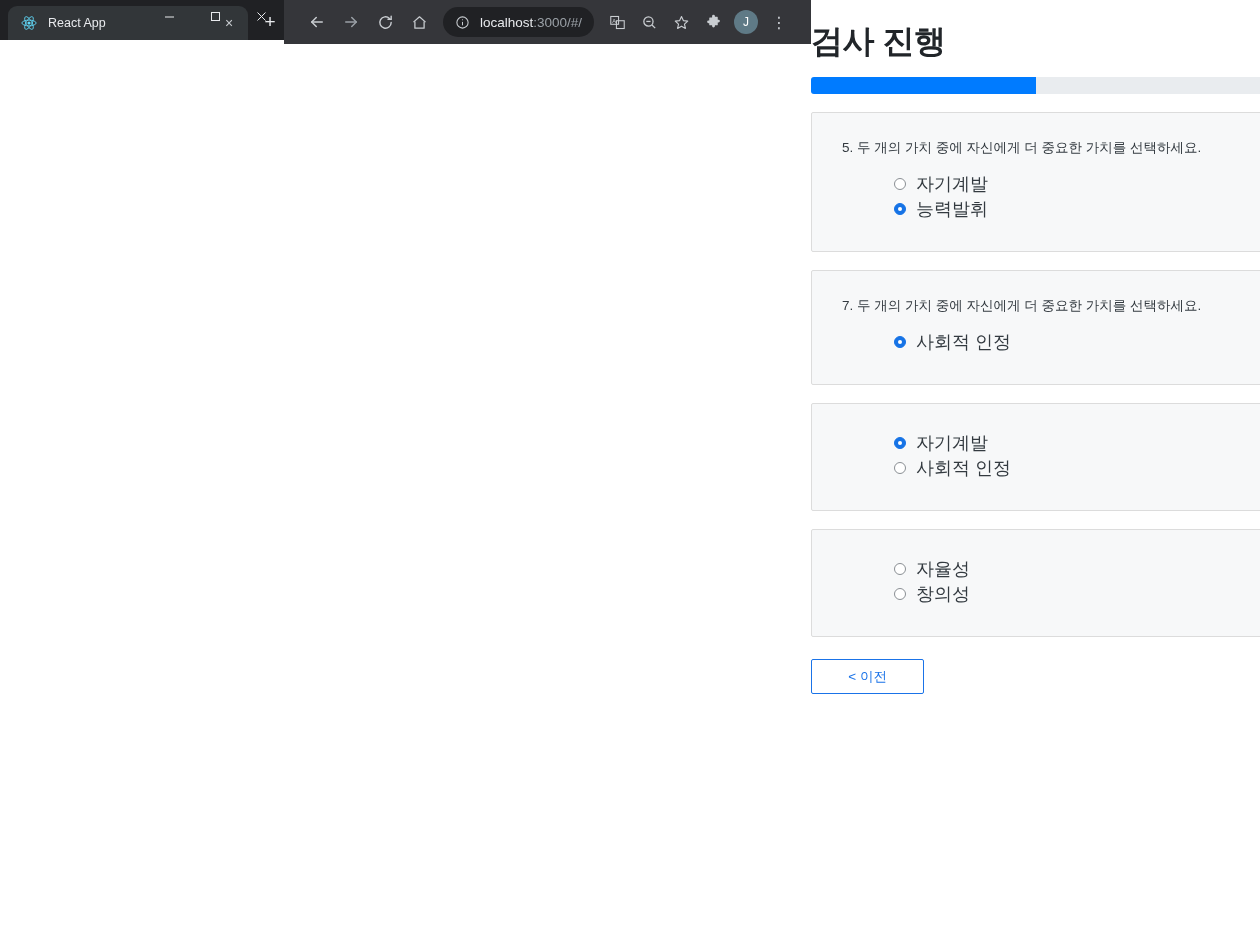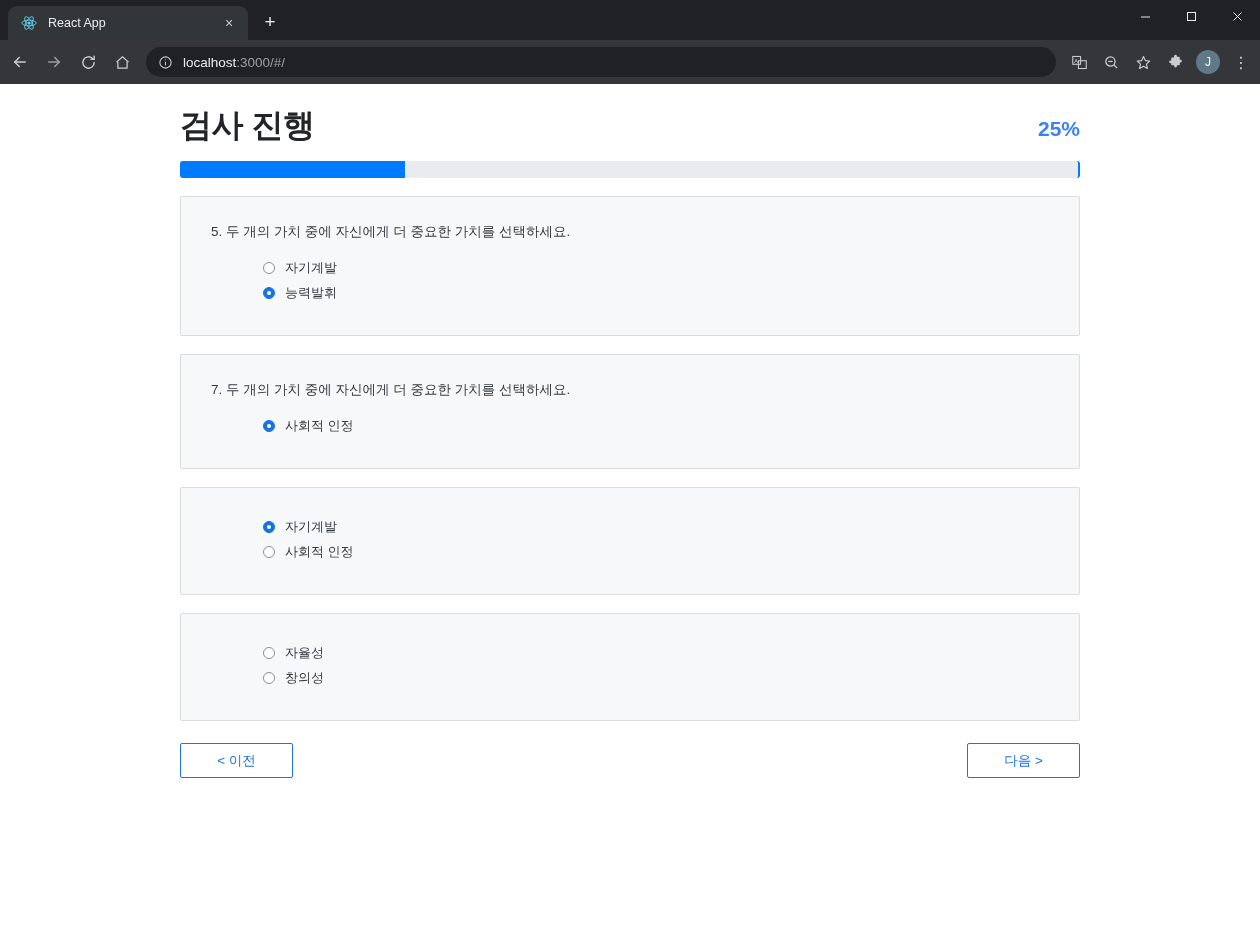--- a/index.html
+++ b/index.html
@@ -4,21 +4,21 @@
 <style>
   * { box-sizing: border-box; margin: 0; padding: 0; }
   html, body {
     width: 1260px; height: 927px;
     font-family: "Liberation Sans", "DejaVu Sans", sans-serif;
     background: #ffffff;
     overflow: hidden;
   }
 
   
-  .browser { width: 1260px; height: 927px; display: flex; flex-direction: column; }
+  .browser { width: 1260px; height: 927px; display: flex; }
 
   .titlebar {
     height: 40px; background: #202124; position: relative;
     display: flex; align-items: flex-end;
   }
   .tabstrip { display: flex; align-items: flex-end; height: 40px; padding-left: 8px; }
   .tab {
     width: 240px; height: 34px; background: #323639;
     border-radius: 9px 9px 0 0;
     display: flex; align-items: center; padding: 0 10px 0 12px;
@@ -38,21 +38,21 @@
     font-size: 19px; line-height: 28px; text-align: center; border-radius: 50%;
   }
   .winctrls { position: absolute; right: 0; top: 0; height: 40px; display: flex; }
   .winbtn {
     width: 46px; height: 32px; display: flex; align-items: center; justify-content: center;
     color: #e8eaed; font-size: 12px;
   }
 
   .toolbar {
     height: 44px; background: #35363a; display: flex; align-items: center;
-    padding: 0 4px; gap: 2px;
+    padding: 0 17px; gap: 2px;
   }
   .navbtn {
     width: 32px; height: 32px; display: flex; align-items: center; justify-content: center;
     color: #9aa0a6; border-radius: 50%; flex: 0 0 32px;
   }
   .navbtn.enabled { color: #c9cdd1; }
   .omnibox {
     flex: 1; height: 30px; background: #202124; border-radius: 16px; margin: 0 6px 0 6px;
     display: flex; align-items: center; padding: 0 12px; gap: 10px; min-width: 0;
   }
@@ -92,21 +92,21 @@
   .radio {
     width: 12px; height: 12px; border-radius: 50%; border: 1px solid #8a8f94;
     background: #fff; flex: 0 0 12px; position: relative;
   }
   .radio.checked { border-color: #1673e6; background: #1673e6; }
   .radio.checked::after {
     content: ""; position: absolute; left: 50%; top: 50%;
     width: 4px; height: 4px; margin: -2px 0 0 -2px;
     background: #ffffff; border-radius: 50%;
   }
-  .opt-label { font-size: 13px; color: #333a40; margin-left: 10px; }
+  .opt-label { font-size: 18px; color: #333a40; margin-left: 10px; }
 
   .nav-row { display: flex; justify-content: space-between; margin-top: 22px; }
   .nav-btn {
     min-width: 113px; height: 35px; border: 1px solid #1a73e8; background: #ffffff;
     color: #1a73e8; font-size: 13.5px; border-radius: 2px;
     display: flex; align-items: center; justify-content: center;
     font-family: "Liberation Sans", "DejaVu Sans", sans-serif;
   }
 </style>
 </head>

